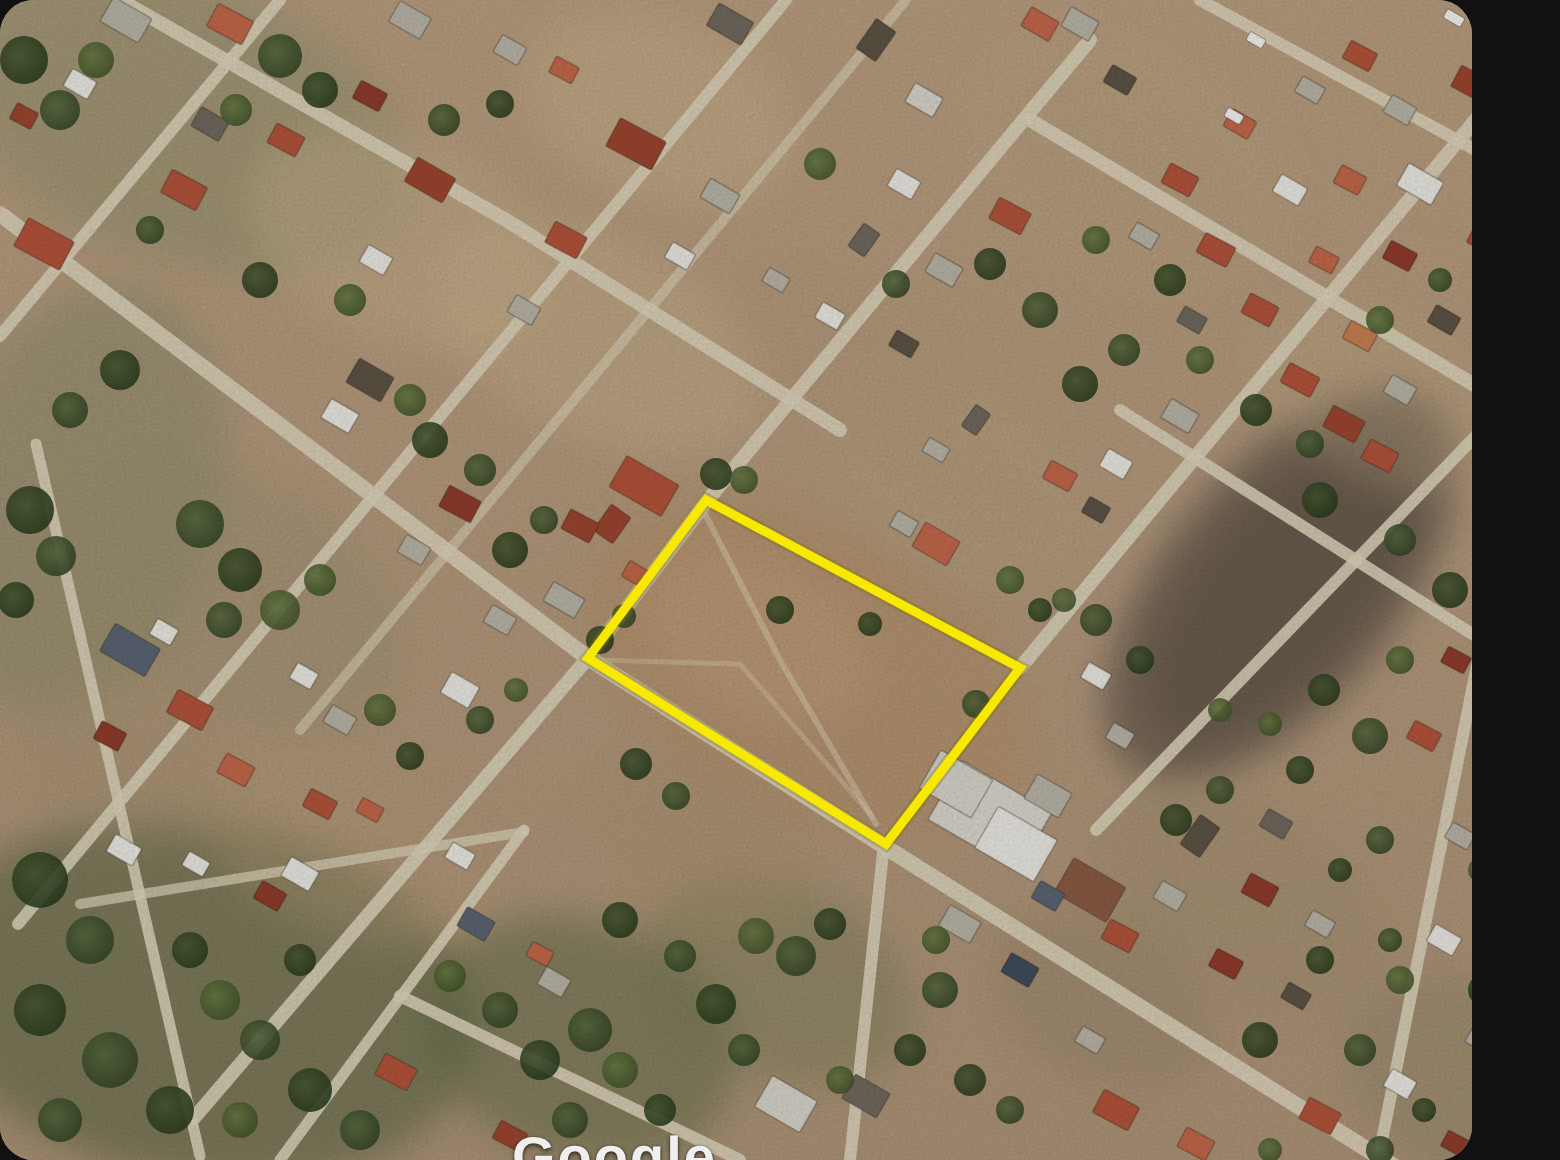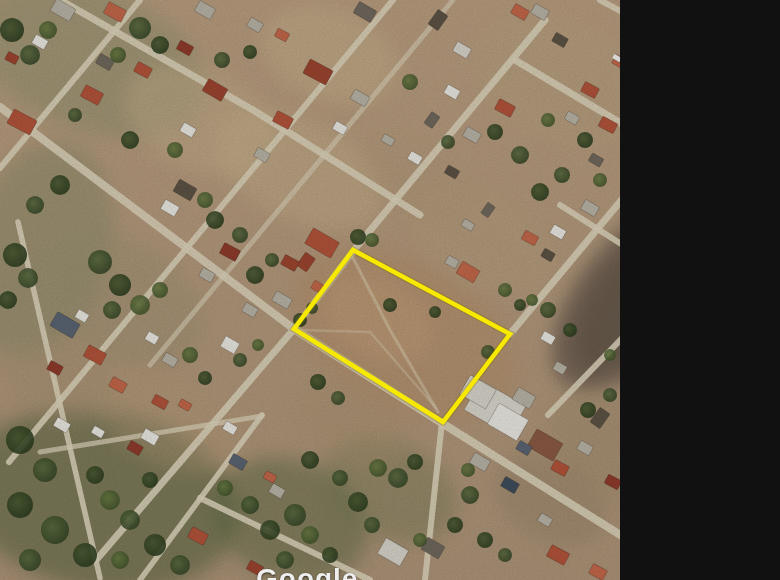--- a/index.html
+++ b/index.html
@@ -1,18 +1,18 @@
 <!DOCTYPE html>
 <html><head>
 <meta charset="utf-8">
 <style>
   html,body{margin:0;padding:0;background:#111;}
   .stage{
-    position:relative;width:620px;height:580px;overflow:hidden;
-    background:#b59a7c;font-family:"Liberation Sans",sans-serif;
+    position:relative;width:736px;height:580px;overflow:hidden;
+    background:#b59a7c;font-family:"Liberation Sans",sans-serif;border-radius:17px;
   }
   .stage svg{position:absolute;left:0;top:0;display:block;}
   .watermark{
     position:absolute;left:256px;top:565px;
     font-family:"Liberation Sans",sans-serif;
     font-size:28px;font-weight:700;letter-spacing:1px;line-height:1;
     color:rgba(255,255,255,0.93);
     text-shadow:0 1px 2px rgba(0,0,0,0.6), 0 0 1px rgba(0,0,0,0.5);
     user-select:none;pointer-events:none;
   }

